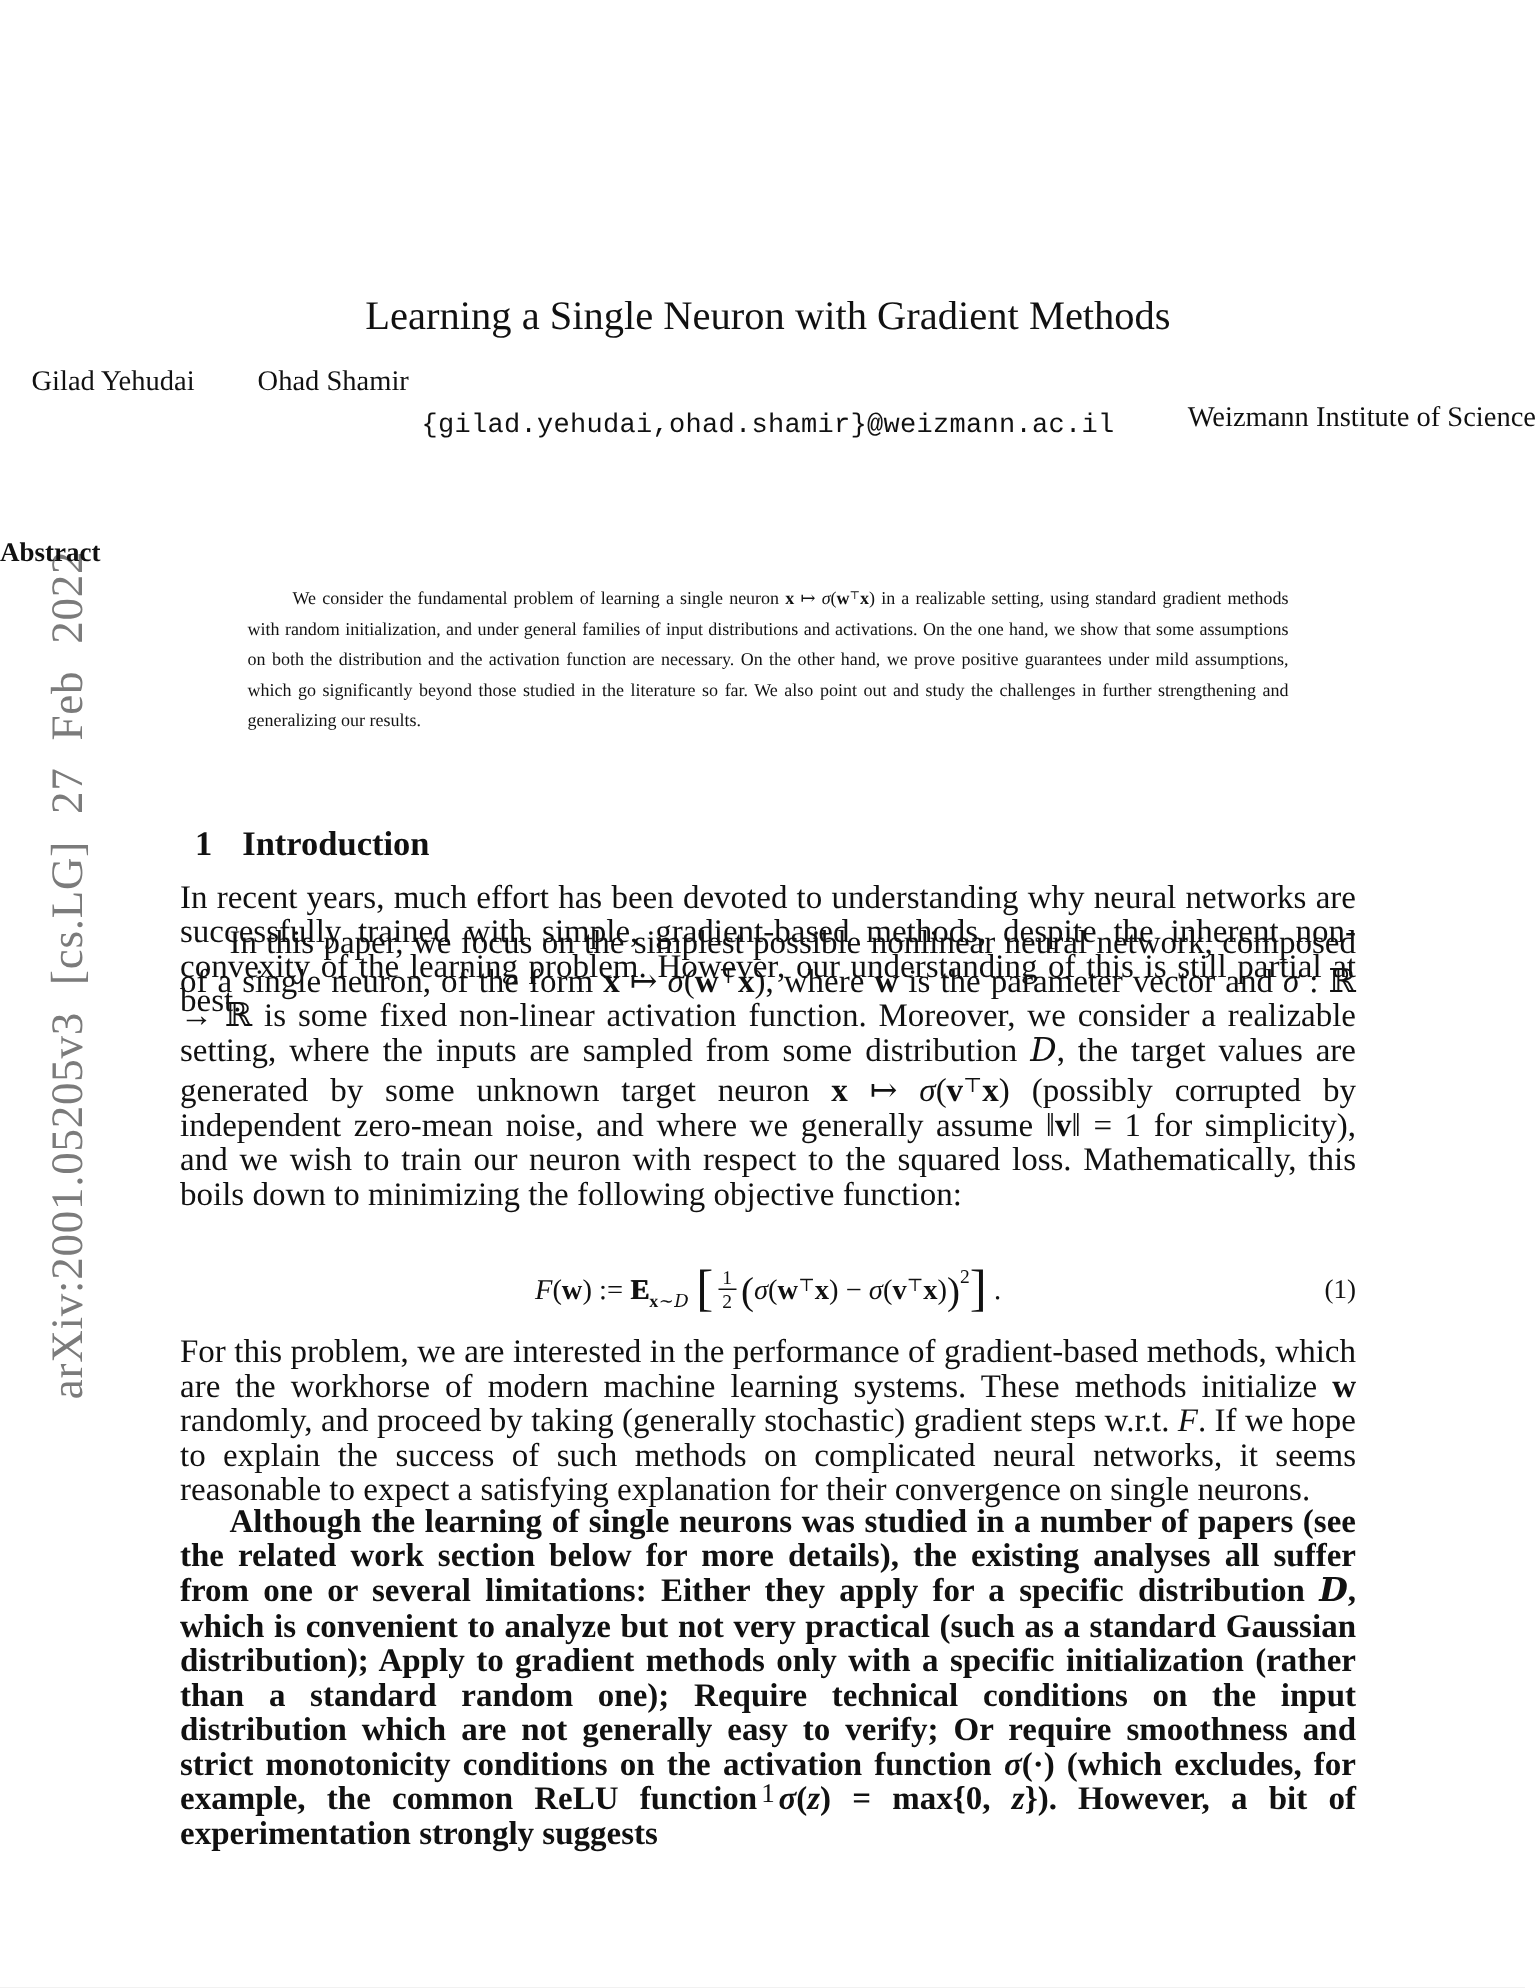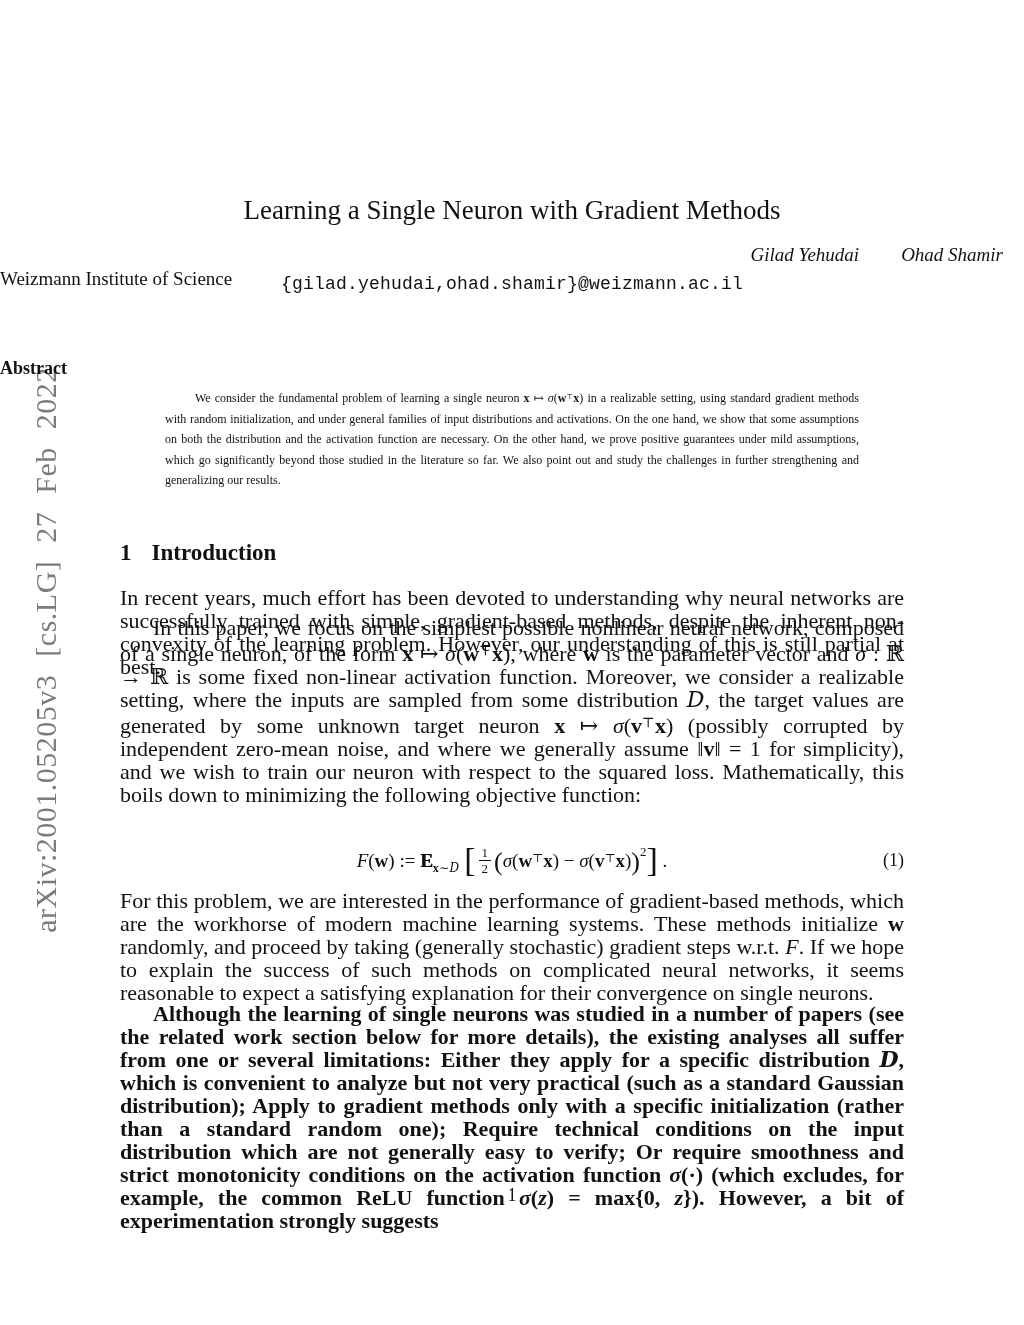--- a/index.html
+++ b/index.html
@@ -28,26 +28,26 @@
   }
 
   
   .title{
     position:absolute;top:184px;left:0;right:0;
     margin:11px;text-align:center;
     font-size:27px;font-weight:normal;
   }
   .authors{
     position:absolute;top:244px;left:0;right:0;
-    text-align:right;font-size:19px;font-style:italic;
+    text-align:left;font-size:19px;
   }
   .authors .author{margin:0 21px;}
   .affiliation{
     position:absolute;top:268px;left:0;right:0;
-    text-align:left;font-size:19px;
+    text-align:right;font-size:19px;
   }
   .email{
     position:absolute;top:274px;left:0;right:0;
     text-align:center;
     font-family:"Liberation Mono","DejaVu Sans Mono",monospace;
     font-size:18px;letter-spacing:.2px;
   }
 
   
   .abs-head{
@@ -56,21 +56,21 @@
   }
   .abs-body{
     position:absolute;top:387px;left:165px;width:694px;
     font-size:12px;line-height:20.5px;
     text-align:justify;text-indent:30px;
   }
 
   
   .sec{
     position:absolute;top:540px;left:120px;
-    margin:0;font-size:23px;font-weight:bold;
+    margin:10px;font-size:23px;font-weight:bold;
   }
   .sec .secnum{margin-right:20px;}
 
   
   .body{
     position:absolute;left:120px;width:784px;
     margin:0;font-size:22px;line-height:23px;
     text-align:justify;
   }
   .indent{text-indent:33px;}

